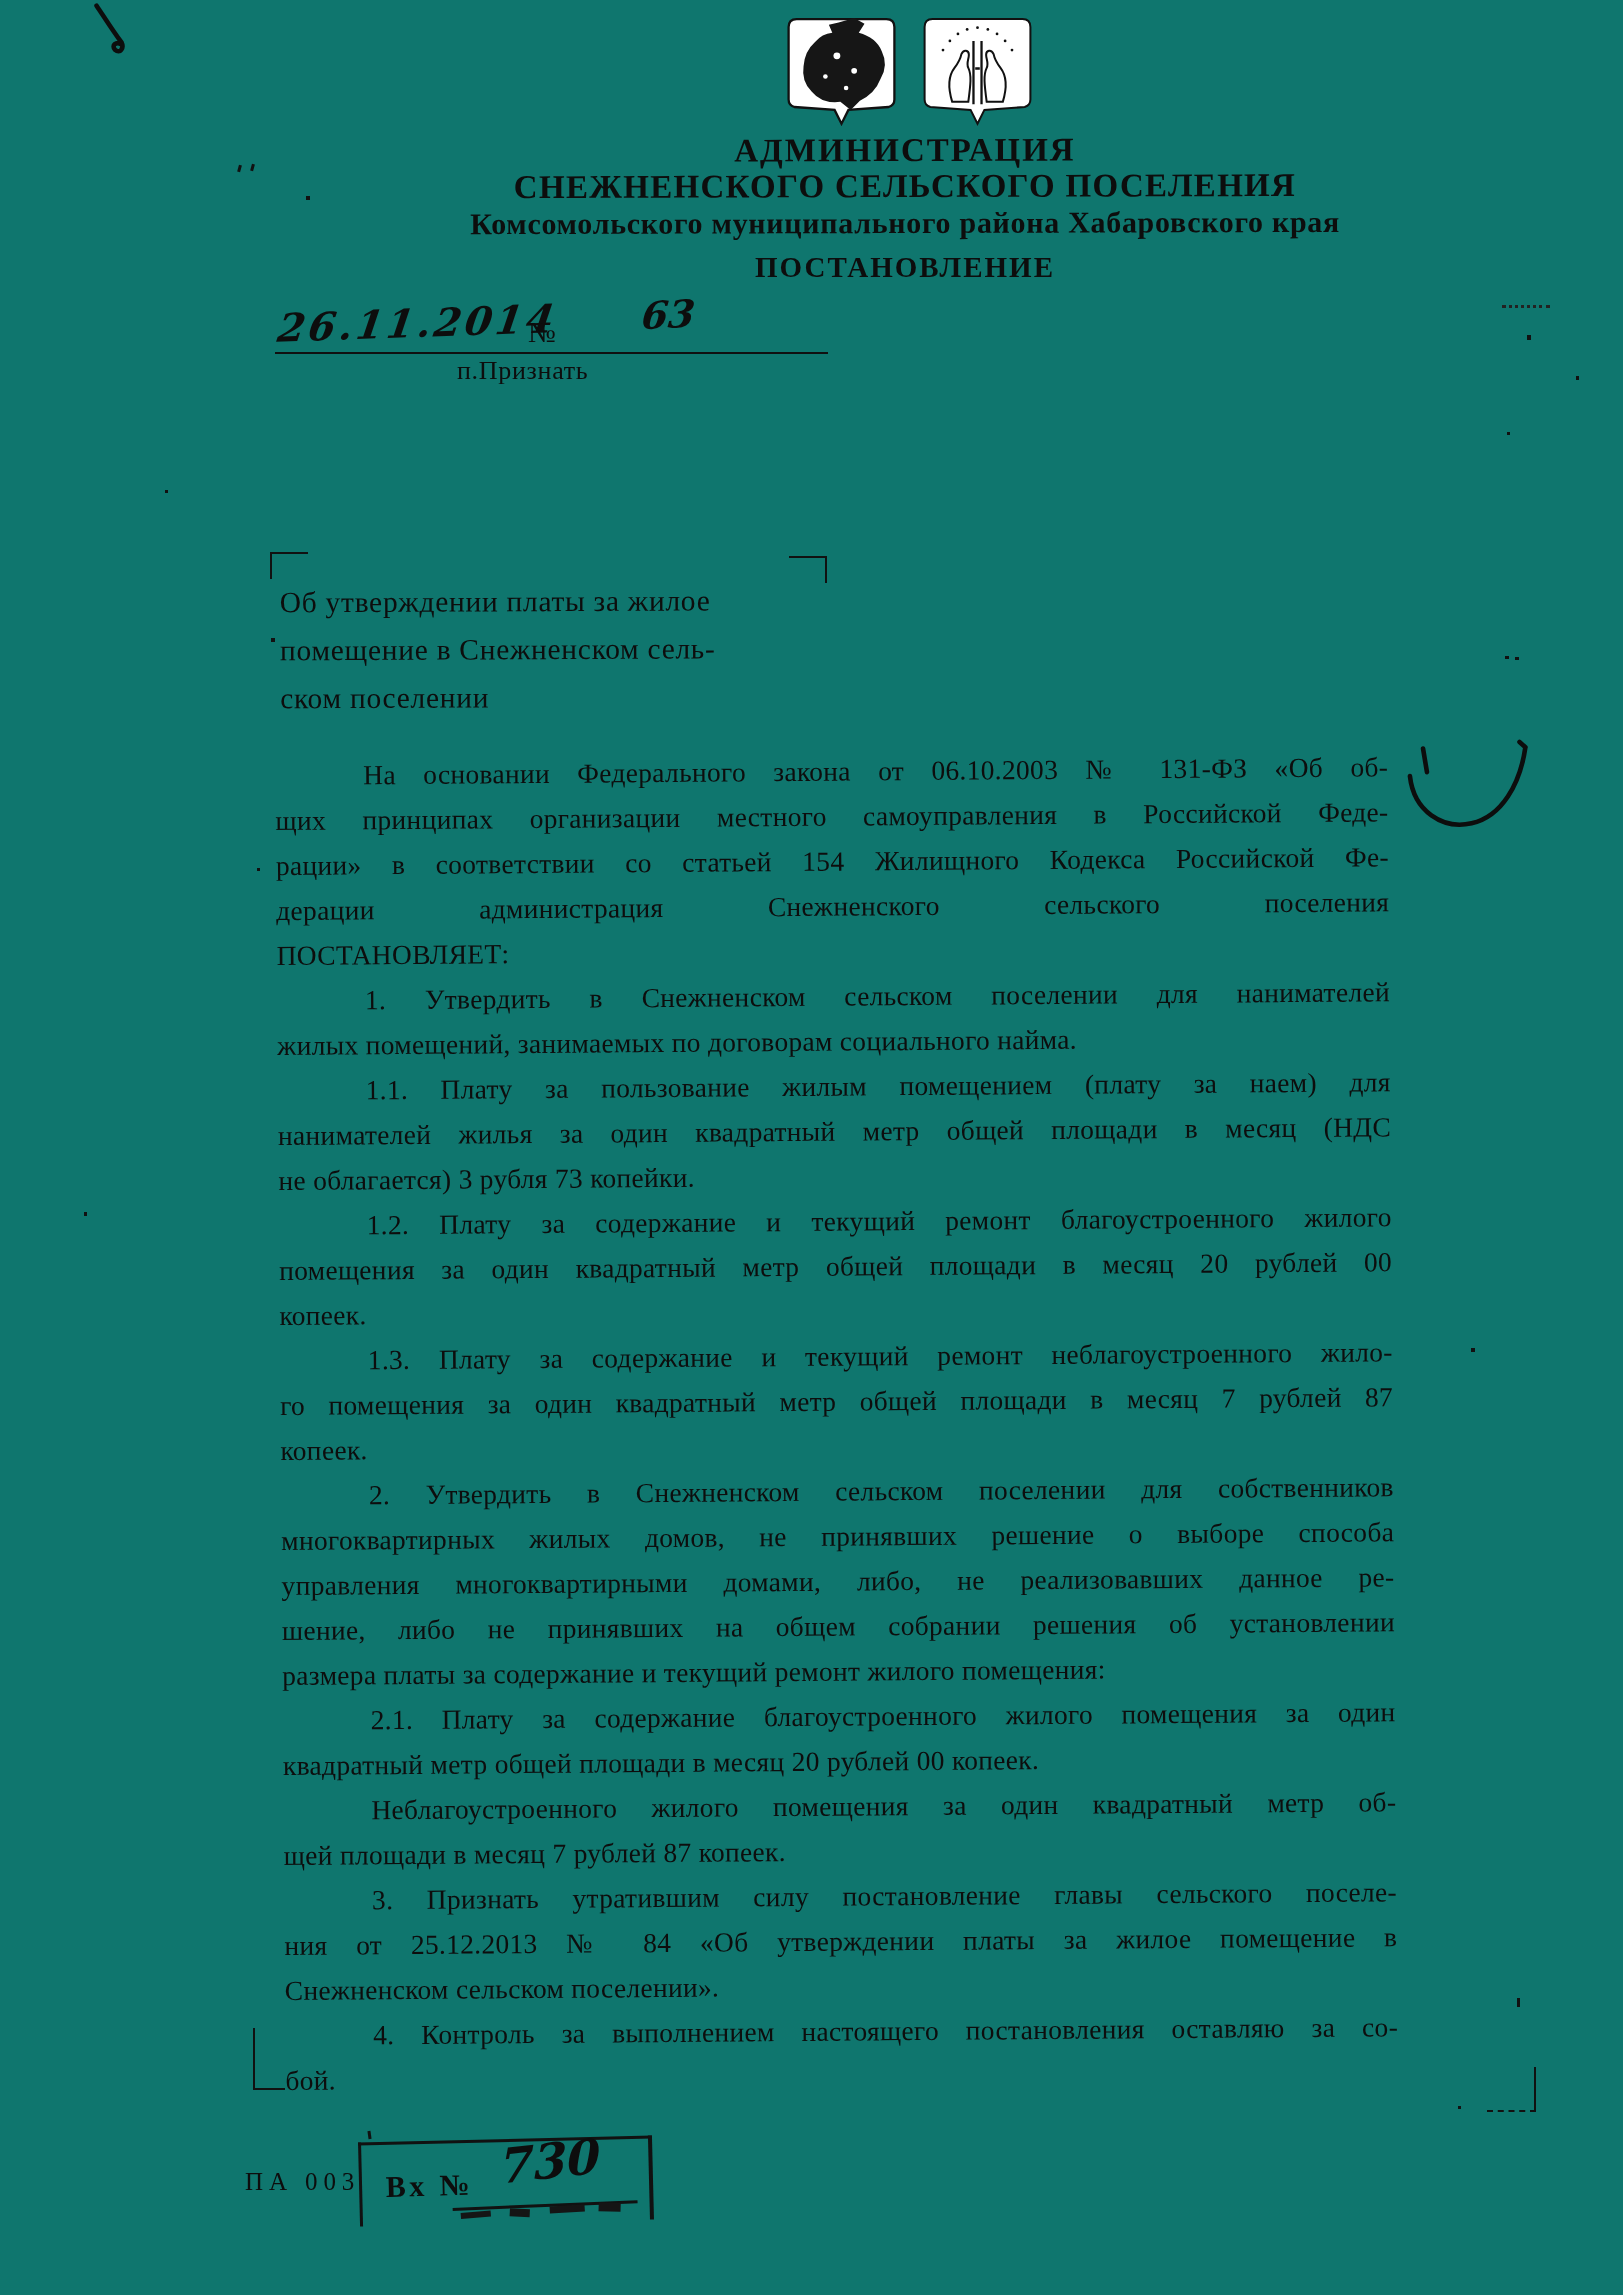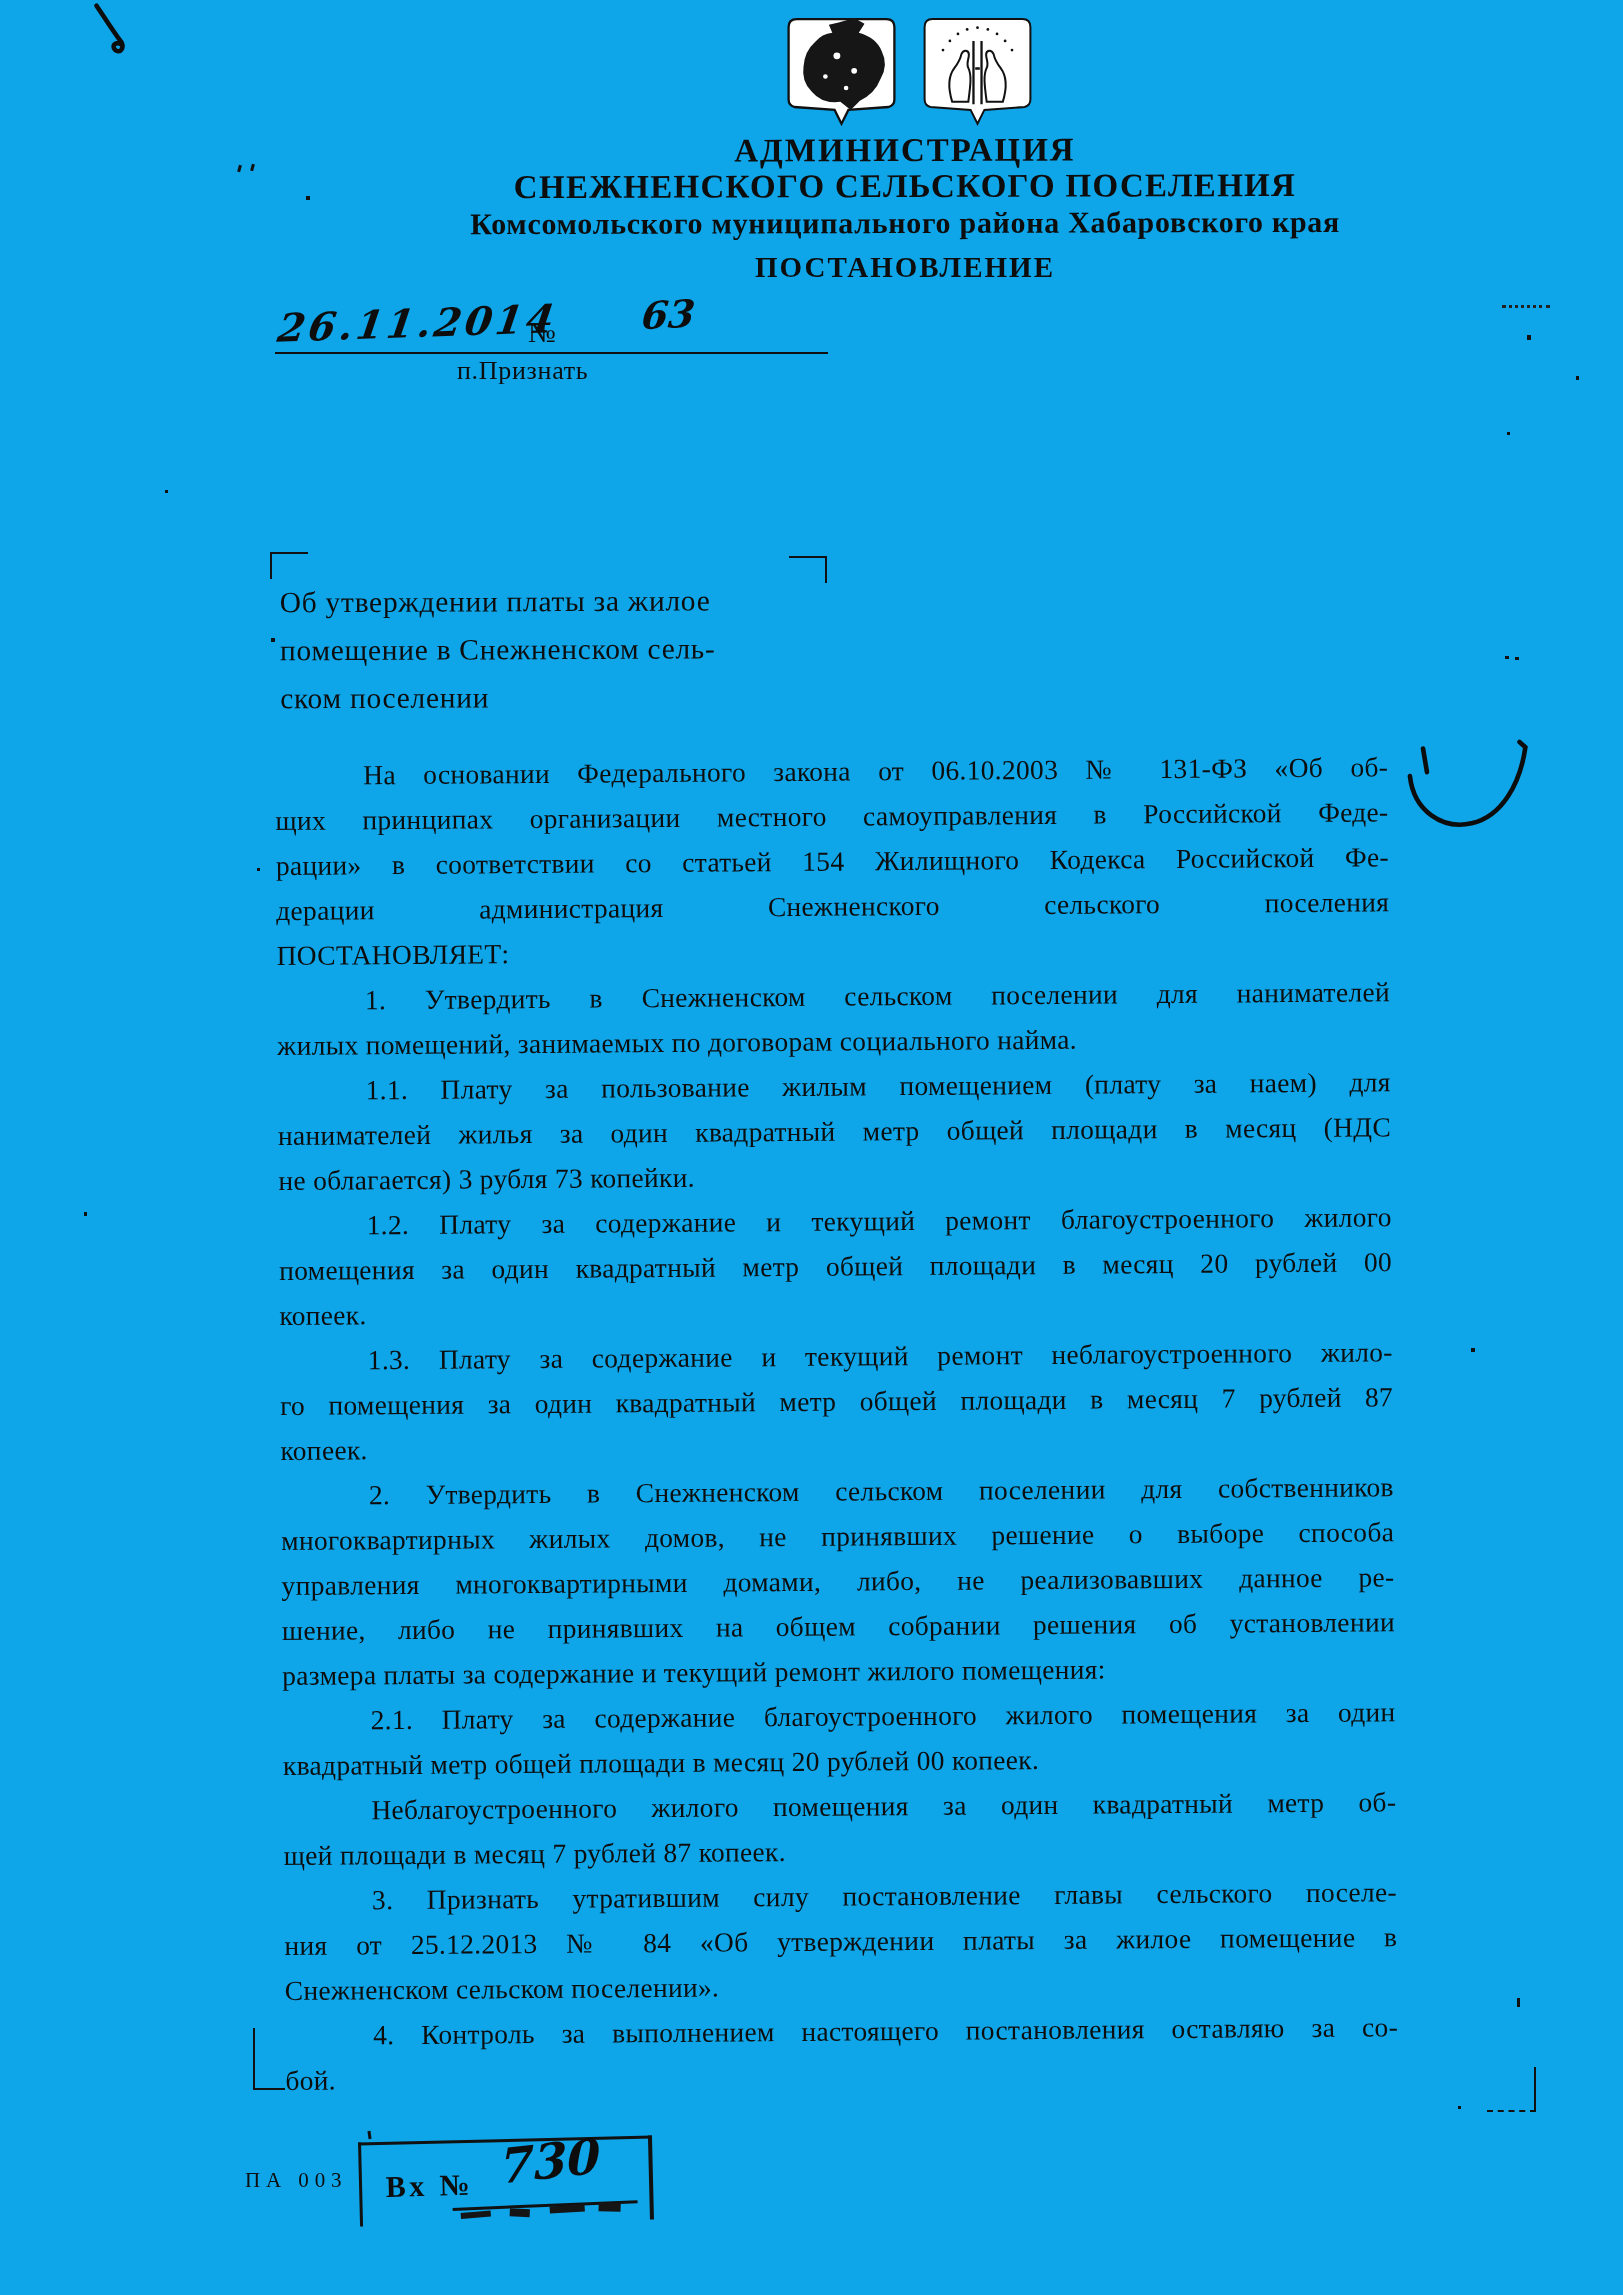--- a/index.html
+++ b/index.html
@@ -1,19 +1,19 @@
 <!DOCTYPE html>
 <html style="font-size:10.5px"><head>
 <meta charset="utf-8">
 <style>
   html,body{margin:0;padding:0;background:#e8e8e8;}
   .page{
     position:relative;
     width:1624px;height:2295px;
-    background:#0ea5e9;
+    background:#0f766e;
     font-family:"Liberation Serif", serif;
     color:#0d0d0d;
     overflow:hidden;
   }
   
   .emblems{position:absolute;top:9.2px;left:784px;display:flex;gap:21px;}
   .emblem{width:115px;height:123px;}
   
   .header{
     position:absolute;top:134px;left:393px;width:1024px;
@@ -55,21 +55,21 @@
   .bodytext{
     position:absolute;top:753px;left:275px;width:1113px;
     font-size:27.5px;
     transform:rotate(-0.45deg);transform-origin:0 0;
     letter-spacing:0.3px;
   }
   .line{line-height:45px;text-align:left;}
   .line.full{text-align:justify;text-align-last:justify;}
   .line.ind{text-indent:88px;}
   
-  .pa-label{position:absolute;top:2168px;left:245px;font-size:21px;letter-spacing:5.9px;}
+  .pa-label{position:absolute;top:2168px;left:245px;font-size:25px;letter-spacing:5.9px;}
   .stampbox{
     position:absolute;top:2139px;left:359px;width:287px;height:81px;
     border-top:3.3px solid #111;border-left:3.9px solid #111;border-right:4.6px solid #111;
     transform:rotate(-1.4deg);
   }
   .stamp-vx{position:absolute;left:23.6px;top:25px;font-size:30px;font-weight:bold;letter-spacing:3.9px;}
   .stamp-num{position:absolute;left:139px;top:-7.9px;font-size:48px;transform:rotate(-5deg) skewX(-6deg);}
   .stamp-line{position:absolute;left:90px;top:63px;width:185px;border-bottom:3.3px solid #111;transform:rotate(-1deg);}
   .smudge{position:absolute;background:#151515;}
   

